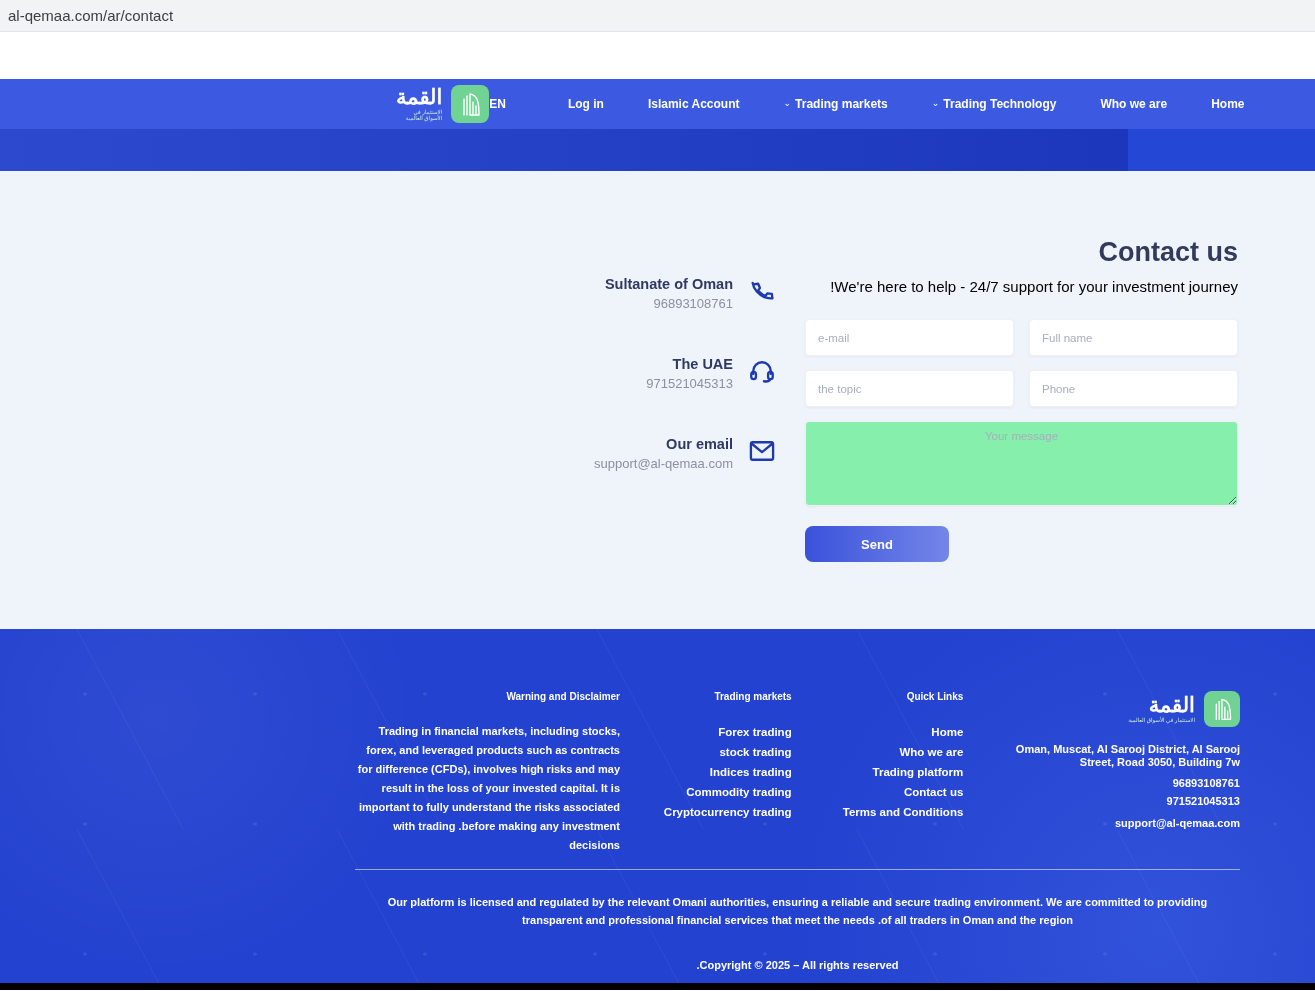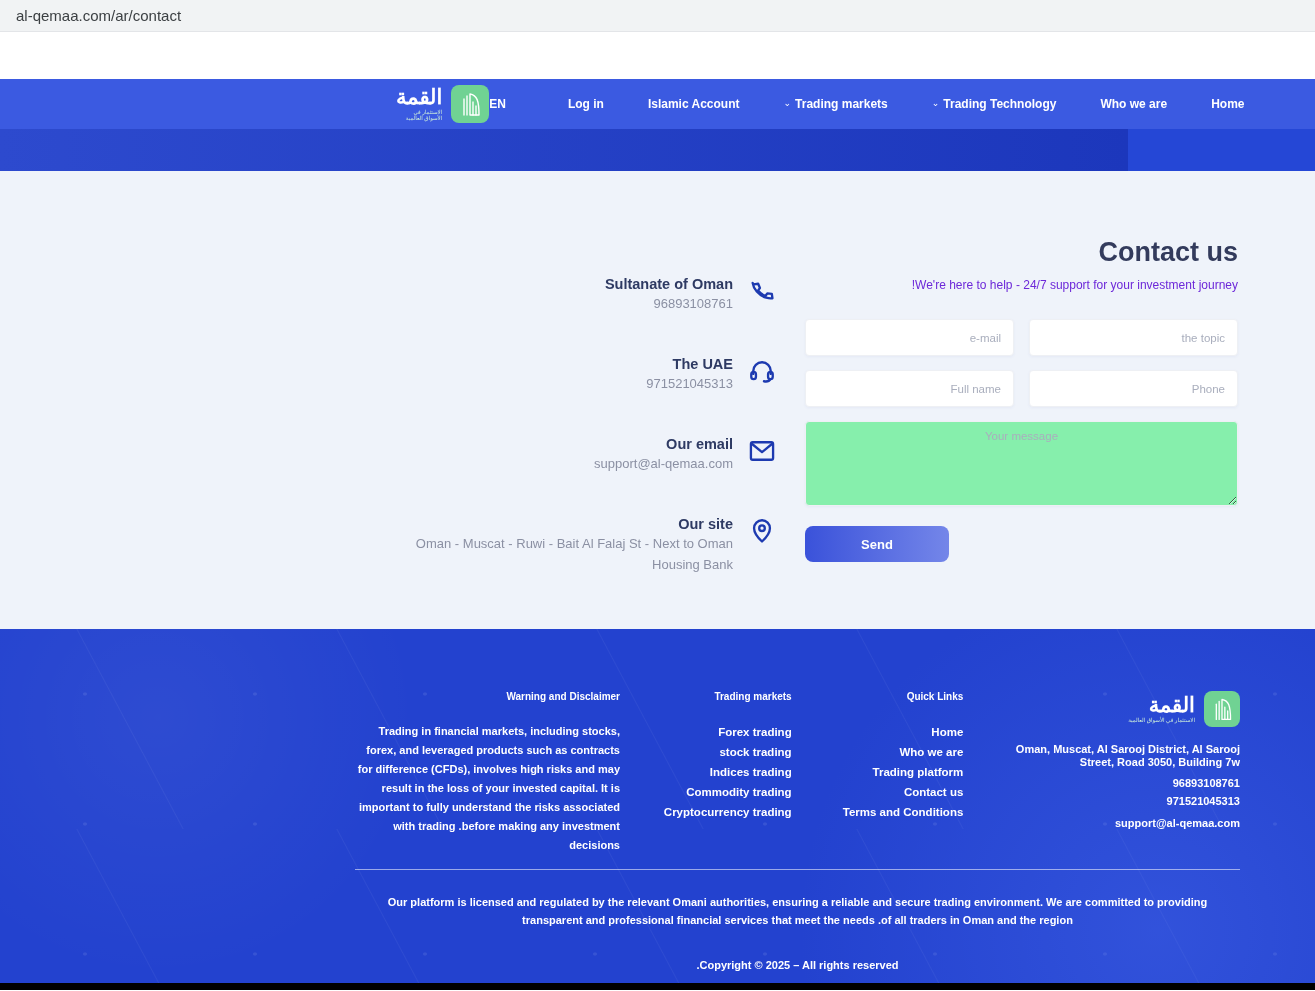--- a/index.html
+++ b/index.html
@@ -1,20 +1,20 @@
 <!DOCTYPE html>
 <html><head>
 <meta charset="utf-8">
 <style>
   * { margin:0; padding:0; box-sizing:border-box; }
   html,body { width:1315px; height:991px; overflow:hidden; }
   body { font-family:"Liberation Sans", sans-serif; background:#fff; }
 
   
-  .urlbar { height:32px; background:#f1f3f4; display:flex; align-items:center; padding-left:16px;
+  .urlbar { height:32px; background:#f1f3f4; display:flex; align-items:center; padding-left:8px;
             font-size:15px; color:#3c4043; border-bottom:1px solid #e3e5e8; }
   .white-strip { height:47px; background:#ffffff; }
 
   
   .navbar { height:50px; background:#3b5ae1; display:flex; align-items:center;
             justify-content:space-between; padding:0 92px 0 396px; }
   .brand { display:flex; align-items:center; gap:9px; cursor:pointer; }
   .brand-text { text-align:right; color:#fff; }
   .brand-title { font-size:21px; font-weight:700; line-height:20px; }
   .brand-tagline { font-size:5.5px; color:#cdeeda; margin-top:2px; }
@@ -27,35 +27,35 @@
   .chev { font-size:9px; font-weight:400; transform:translateY(-1px); }
 
   
   .band { height:42px; display:flex; }
   .band-left { width:1128px; background:linear-gradient(90deg,#2d4ace 0%,#1c37bc 100%); }
   .band-right { flex:1; background:#2547d6; }
 
   
   .main { position:relative; height:458px; background:#eff3fa; }
   .page-title { position:absolute; top:66px; right:77px; font-size:27px; font-weight:600; color:#333b5c; }
-  .page-subtitle { position:absolute; top:107px; right:77px; font-size:12px; color:#6d28d9; }
+  .page-subtitle { position:absolute; top:107px; right:77px; font-size:15px; color:#000000; }
 
   .contact-info { position:absolute; top:104px; left:386px; width:390px; }
   .c-item { display:flex; justify-content:flex-end; gap:15px; margin-bottom:41px; }
   .c-text { text-align:right; }
   .c-label { font-size:14.5px; font-weight:700; color:#2e3a63; line-height:18px; }
   .c-value { font-size:13px; color:#8b90a3; line-height:21px; }
   .c-icon { flex:0 0 28px; width:28px; height:28px; color:#1d3ab0; margin-top:2px; }
   .c-icon svg { width:28px; height:28px; }
 
   .form { position:absolute; top:148px; right:77px; width:433px; }
   .form-grid { display:grid; grid-template-columns:209px 209px; column-gap:15px; row-gap:14px; }
   .inp { height:37px; background:#fff; border:1px solid #eef0f4; border-radius:4px;
          box-shadow:0 1px 3px rgba(40,60,150,0.05); padding:0 12px; font-size:11.5px;
-         text-align:right; color:#333; width:100%; font-family:"Liberation Sans",sans-serif; }
+         text-align:left; color:#333; width:100%; font-family:"Liberation Sans",sans-serif; }
   .inp::placeholder, .ta::placeholder { color:#a9aebd; opacity:1; }
   .ta { margin-top:14px; width:433px; height:85px; background:#86efac; border:1px solid #eef0f4;
         border-radius:4px; box-shadow:0 1px 3px rgba(40,60,150,0.05); padding:8px 12px;
         font-size:11.5px; text-align:center; color:#333; font-family:"Liberation Sans",sans-serif; }
   .send-row { display:flex; margin-top:16px; }
   .send-btn { width:144px; height:36px; border:none; border-radius:8px; cursor:pointer;
               background:linear-gradient(90deg,#3a52da 0%,#7486e9 100%);
               color:#fff; font-size:13px; font-weight:700; font-family:"Liberation Sans",sans-serif; }
 
   
@@ -202,38 +202,27 @@
       <div class="c-text">
         <div class="c-label">Our email</div>
         <div class="c-value">support@al-qemaa.com</div>
       </div>
       <div class="c-icon">
         <svg viewBox="0 0 24 24">
             <use href="#icon-envelope"></use>
           </svg>
       </div>
     </div>
-    <div class="c-item">
-      <div class="c-text">
-        <div class="c-label">Our site</div>
-        <div class="c-value">Oman - Muscat - Ruwi - Bait Al Falaj St - Next to Oman Housing Bank</div>
-      </div>
-      <div class="c-icon">
-        <svg viewBox="0 0 24 24">
-            <use href="#icon-pin"></use>
-          </svg>
-      </div>
-    </div>
   </div>
 
   <div class="form">
     <div class="form-grid">
       <input class="inp" type="text" placeholder="e-mail" style="">
+      <input class="inp" type="text" placeholder="Full name" style="">
       <input class="inp" type="text" placeholder="the topic" style="">
-      <input class="inp" type="text" placeholder="Full name" style="">
       <input class="inp" type="text" placeholder="Phone" style="">
     </div>
     <textarea class="ta" placeholder="Your message" style=""></textarea>
     <div class="send-row">
       <button class="send-btn">Send</button>
     </div>
   </div>
 </div>
 
 <div class="footer">

